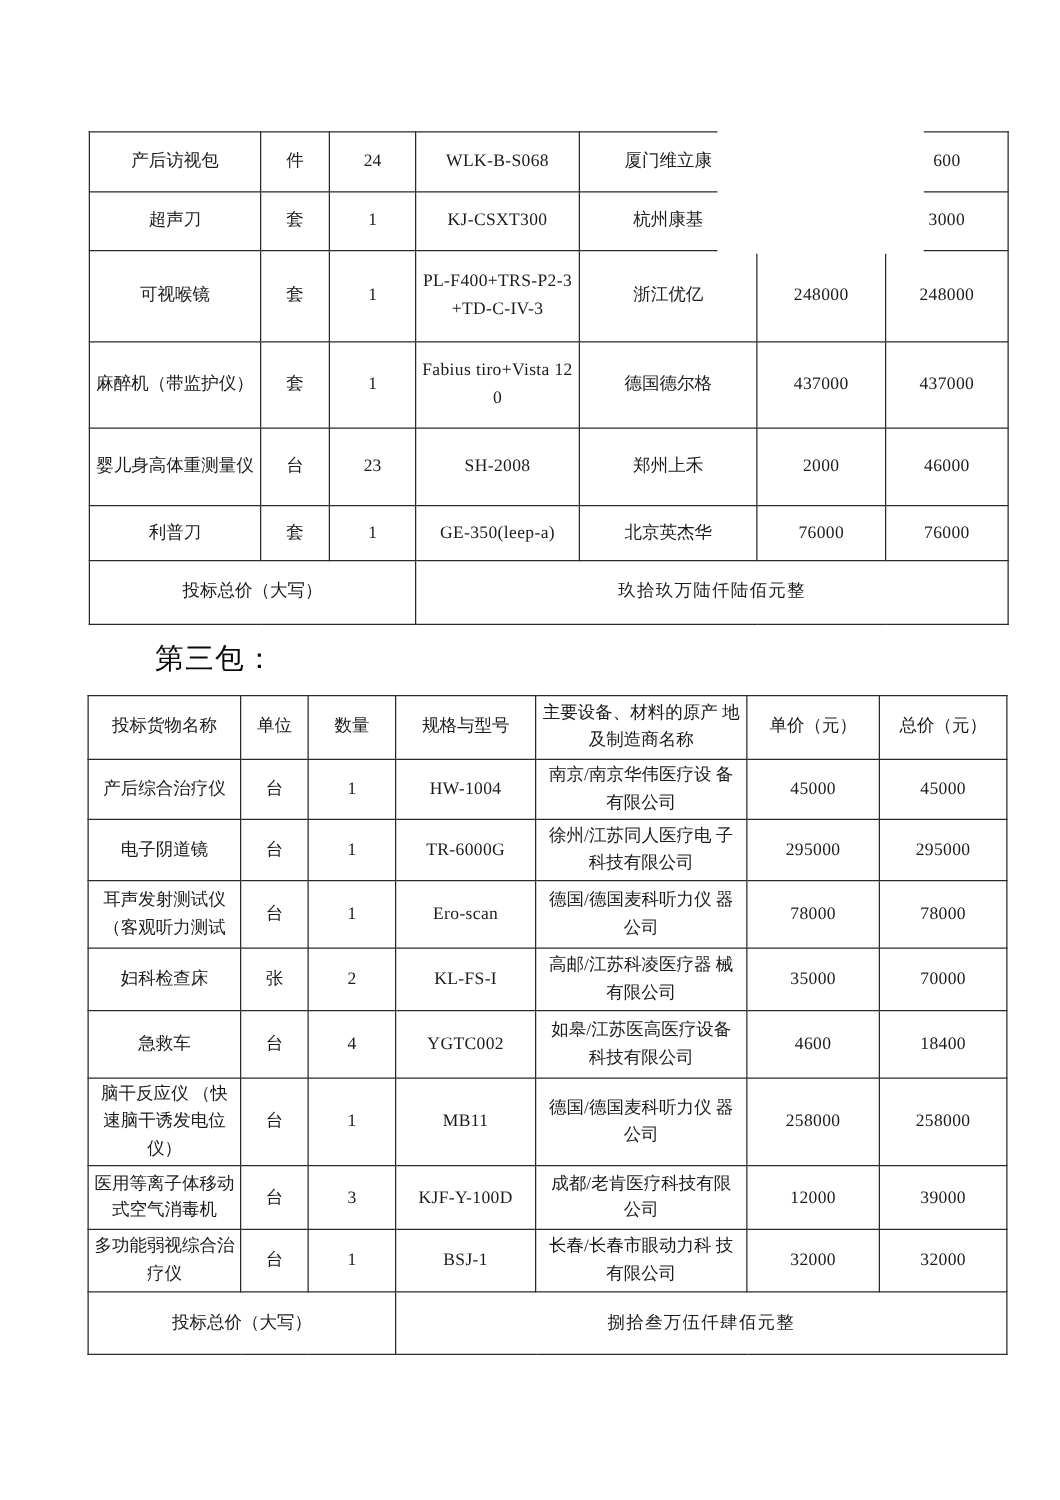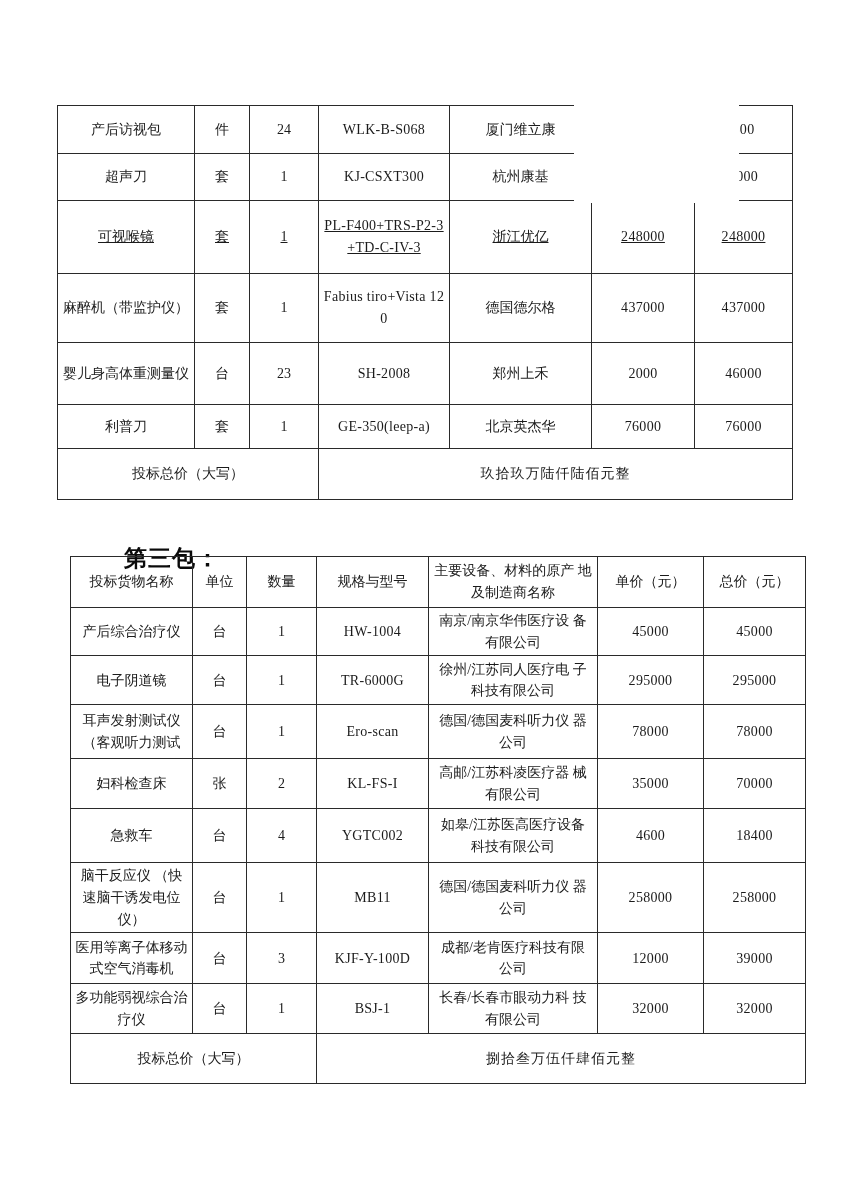--- a/index.html
+++ b/index.html
@@ -21,41 +21,40 @@
     border:1.5px solid #2a2a2a;
     text-align:center;
     vertical-align:middle;
     padding:2px 4px;
     font-size:14px;
     font-weight:normal;
     line-height:1.55;
     overflow:hidden;
     word-break:break-all;
   }
-  #table1{left:57px;top:105px;}
+  #table1{left:71px;top:105px;}
   #table2{left:70px;top:556px;}
   td.model, td.num{font-size:15px;letter-spacing:0.3px;}
   td.words{font-size:15px;letter-spacing:1px;margin-left:44px;}
   td.sumlabel{font-size:15px;}
   td.fragcell{text-align:left;padding-left:45px;}
   .whiteout{
     position:absolute;
     left:574px;top:96px;width:165px;height:107px;
     background:#ffffff;
     z-index:3;
   }
   .heading{
     position:absolute;
     left:124px;top:511px;
     font-family:"Liberation Sans","DejaVu Sans",sans-serif;
-    font-weight:700;
+    font-weight:400;
     font-size:23px;
     color:#0a0a0a;
     letter-spacing:1px;
-    margin-top:32px;
   }
 </style>
 </head>
 <body>
 
 <div class="page">
 
   <table class="bid" id="table1">
     <colgroup id="t1cols">
         <col style="width: 137px;">
@@ -78,21 +77,21 @@
         </tr>
         <tr style="height: 47px;">
           <td class="goods">超声刀</td>
           <td>套</td>
           <td>1</td>
           <td class="model">KJ-CSXT300</td>
           <td class="maker">杭州康基</td>
           <td class="num"></td>
           <td class="num fragcell">3000</td>
         </tr>
-        <tr style="height: 73px; text-decoration: underline;">
+        <tr style="height: 73px;">
           <td class="goods">可视喉镜</td>
           <td>套</td>
           <td>1</td>
           <td class="model">PL-F400+TRS-P2-3+TD-C-IV-3</td>
           <td class="maker">浙江优亿</td>
           <td class="num">248000</td>
           <td class="num">248000</td>
         </tr>
         <tr style="height: 69px;">
           <td class="goods">麻醉机（带监护仪）</td>

